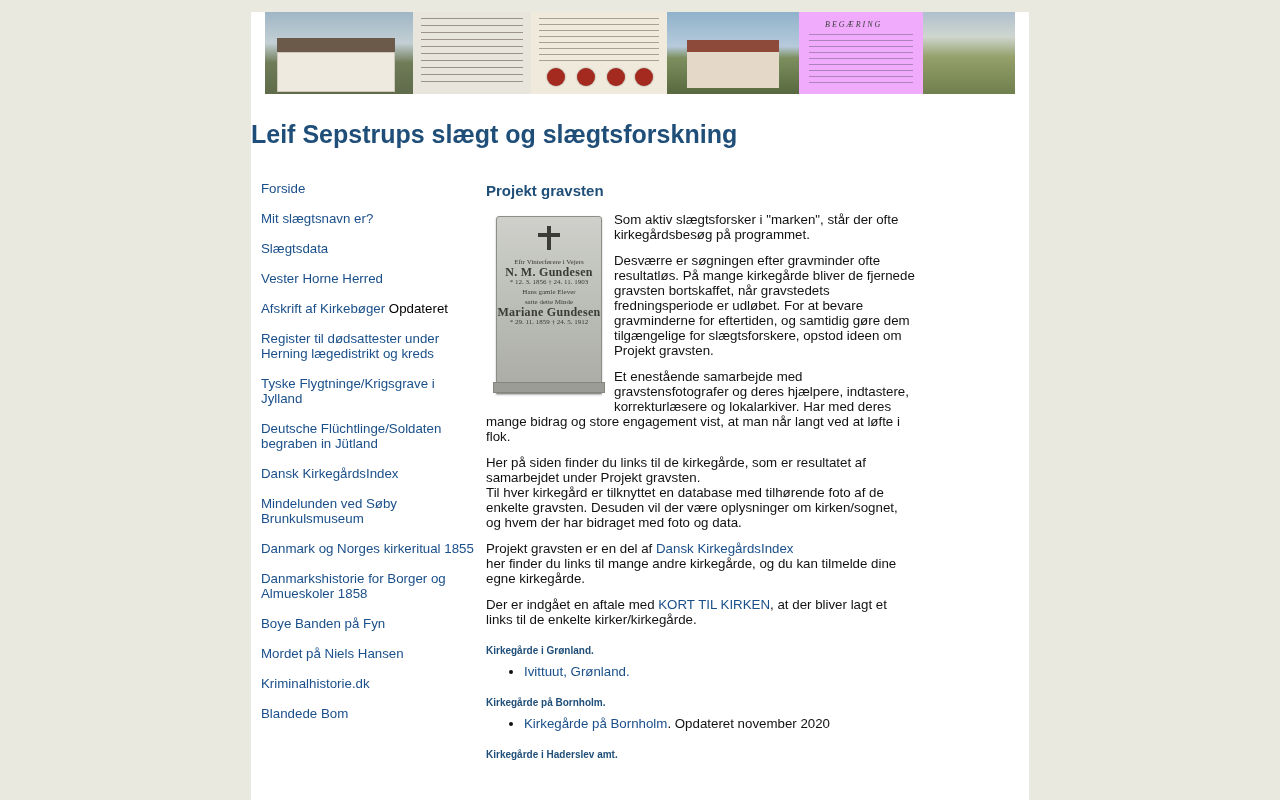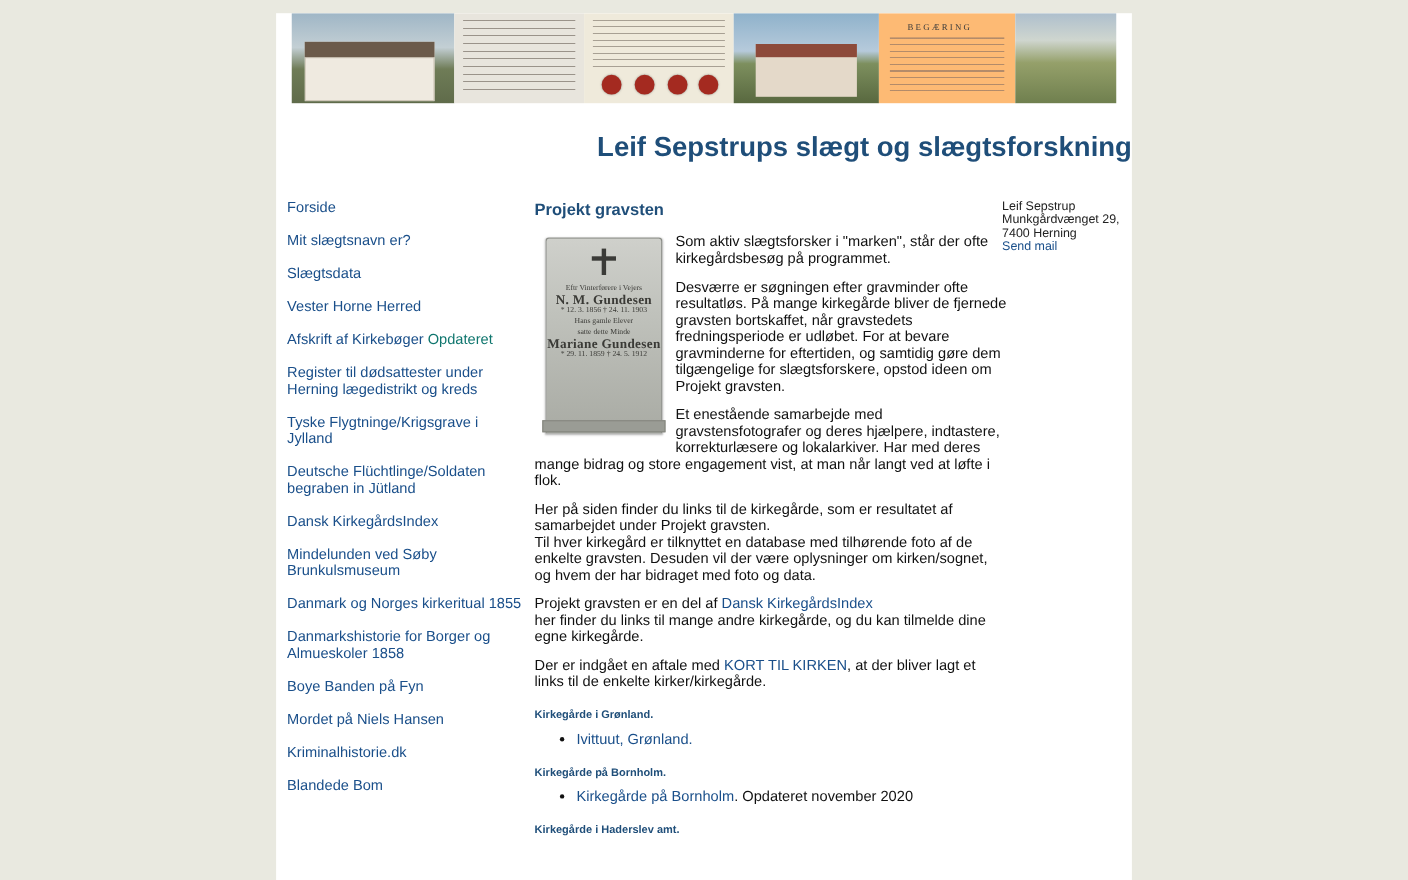--- a/index.html
+++ b/index.html
@@ -62,34 +62,34 @@
     position: absolute; left: 8px; right: 8px; top: 6px; height: 46px;
     background: repeating-linear-gradient(180deg, rgba(80,70,60,.45) 0 1px, rgba(255,255,255,0) 1px 6px);
   }
   .b4 { width: 132px; background: linear-gradient(180deg,#8fb2cb 0%, #b6cadb 42%, #7d8f5e 56%, #58683f 100%); }
   .b4:after {
     content: "";
     position: absolute; left: 20px; top: 28px; width: 92px; height: 36px;
     background: #e4d9c9;
     border-top: 12px solid #8d4a3a;
   }
-  .b5 { width: 124px; background: #fdba74; }
+  .b5 { width: 124px; background: #f0abfc; font-style: italic; }
   .b5 .hdr {
     position: absolute; top: 8px; left: 26px; font-size: 8px; letter-spacing: 2px;
     color: #3b3b3b; font-family: "Liberation Serif", serif;
   }
   .b5:after {
     content: "";
     position: absolute; left: 10px; right: 10px; top: 22px; bottom: 6px;
     background: repeating-linear-gradient(180deg, rgba(70,70,90,.4) 0 1px, rgba(255,255,255,0) 1px 6px);
   }
   .b6 { width: 92px; background: linear-gradient(180deg,#aebfcd 0%, #cfd6cf 30%, #95a06a 55%, #6f7f4e 100%); }
 
   .site-title {
-    text-align: right;
+    text-align: left;
     color: #1f4e79;
     font-size: 25px;
     font-weight: bold;
     padding: 26px 0 22px 0;
     margin: 0;
   }
 
   .layout {
     display: flex;
     align-items: flex-start;
@@ -101,21 +101,21 @@
   }
   .sidebar a {
     display: block;
     color: #1a4f8a;
     text-decoration: none;
     font-size: 13.3px;
     line-height: 15px;
     margin-bottom: 15px;
   }
   .sidebar .upd {
-    color: #0f766e;
+    color: #000000;
   }
 
   .content {
     flex: 1 1 auto;
     padding: 10px 10px 0 10px;
     color: #111;
     font-size: 13.3px;
     line-height: 15px;
     max-width: 430px;
   }
@@ -270,20 +270,14 @@
       <h3>Kirkegårde på Bornholm.</h3>
       <ul>
         <li><a href="#">Kirkegårde på Bornholm</a>. <span class="upd">Opdateret november 2020</span></li>
       </ul>
 
       <h3>Kirkegårde i Haderslev amt.</h3>
     </main>
 
   </div>
 
-  <aside class="rightcol">
-    <div>Leif Sepstrup</div>
-    <div>Munkgårdvænget 29,</div>
-    <div>7400 Herning</div>
-    <a href="#">Send mail</a>
-  </aside>
 
 </div>
 
 </body></html>

